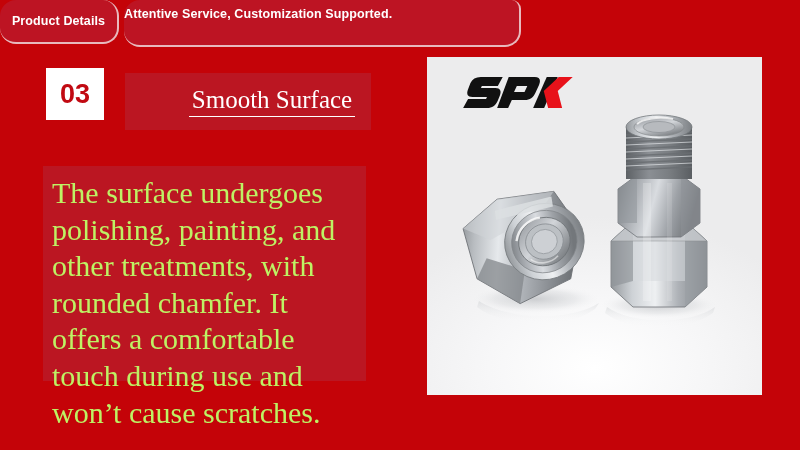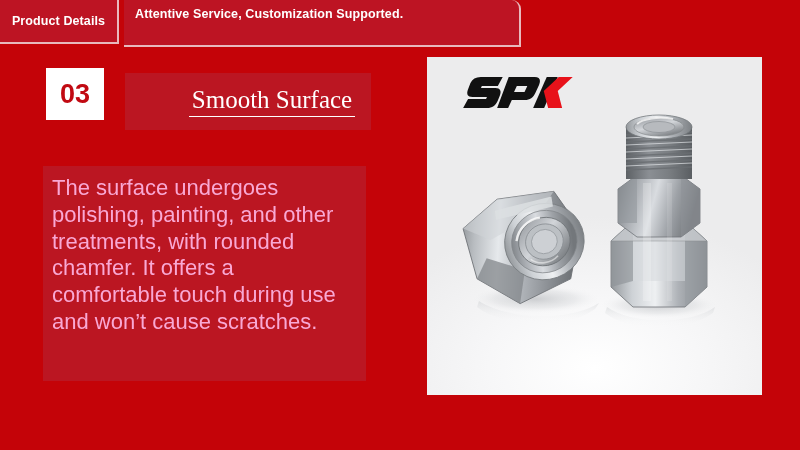--- a/index.html
+++ b/index.html
@@ -29,20 +29,21 @@
     width: 521px;
     height: 47px;
   }
   .hdr-box {
     position: absolute;
     top: 0;
     box-sizing: border-box;
     background: #bd1423;
     display: flex;
     align-items: center;
+    border-radius: 16px;
   }
   #hdr-tab {
     left: 0;
     width: 119px;
     height: 44px;
     border-right: 2px solid #e8b9bd;
     border-bottom: 2px solid #e8b9bd;
     justify-content: center;
   }
   #hdr-tab .hdr-text {
@@ -52,21 +53,20 @@
     letter-spacing: .1px;
     white-space: nowrap;
   }
   #hdr-banner {
     left: 124px;
     width: 397px;
     height: 47px;
     border-right: 2px solid #e8b9bd;
     border-bottom: 2px solid #e8b9bd;
     border-top-right-radius: 9px;
-    padding-left: 11px;
     align-items: flex-start;
   }
   #hdr-banner .hdr-text {
     font-size: 12.5px;
     font-weight: bold;
     color: #ffffff;
     letter-spacing: .1px;
     white-space: nowrap;
     margin-top: 7px;
   }
@@ -117,24 +117,24 @@
     position: absolute;
     left: 43px;
     top: 166px;
     width: 323px;
     height: 215px;
     background: #bb1622;
     box-sizing: border-box;
     padding: 9px 14px 9px 9px;
   }
   #body-box .body-text {
-    font-family: Liberation Sans, sans-serif;
-    font-size: 22px;
+    font-family: Liberation Serif, serif;
+    font-size: 30px;
     line-height: 1.22;
-    color: #f9a8d4;
+    color: #bef264;
     display: block;
   }
 
   
   #photo {
     position: absolute;
     left: 427px;
     top: 57px;
     width: 335px;
     height: 338px;

